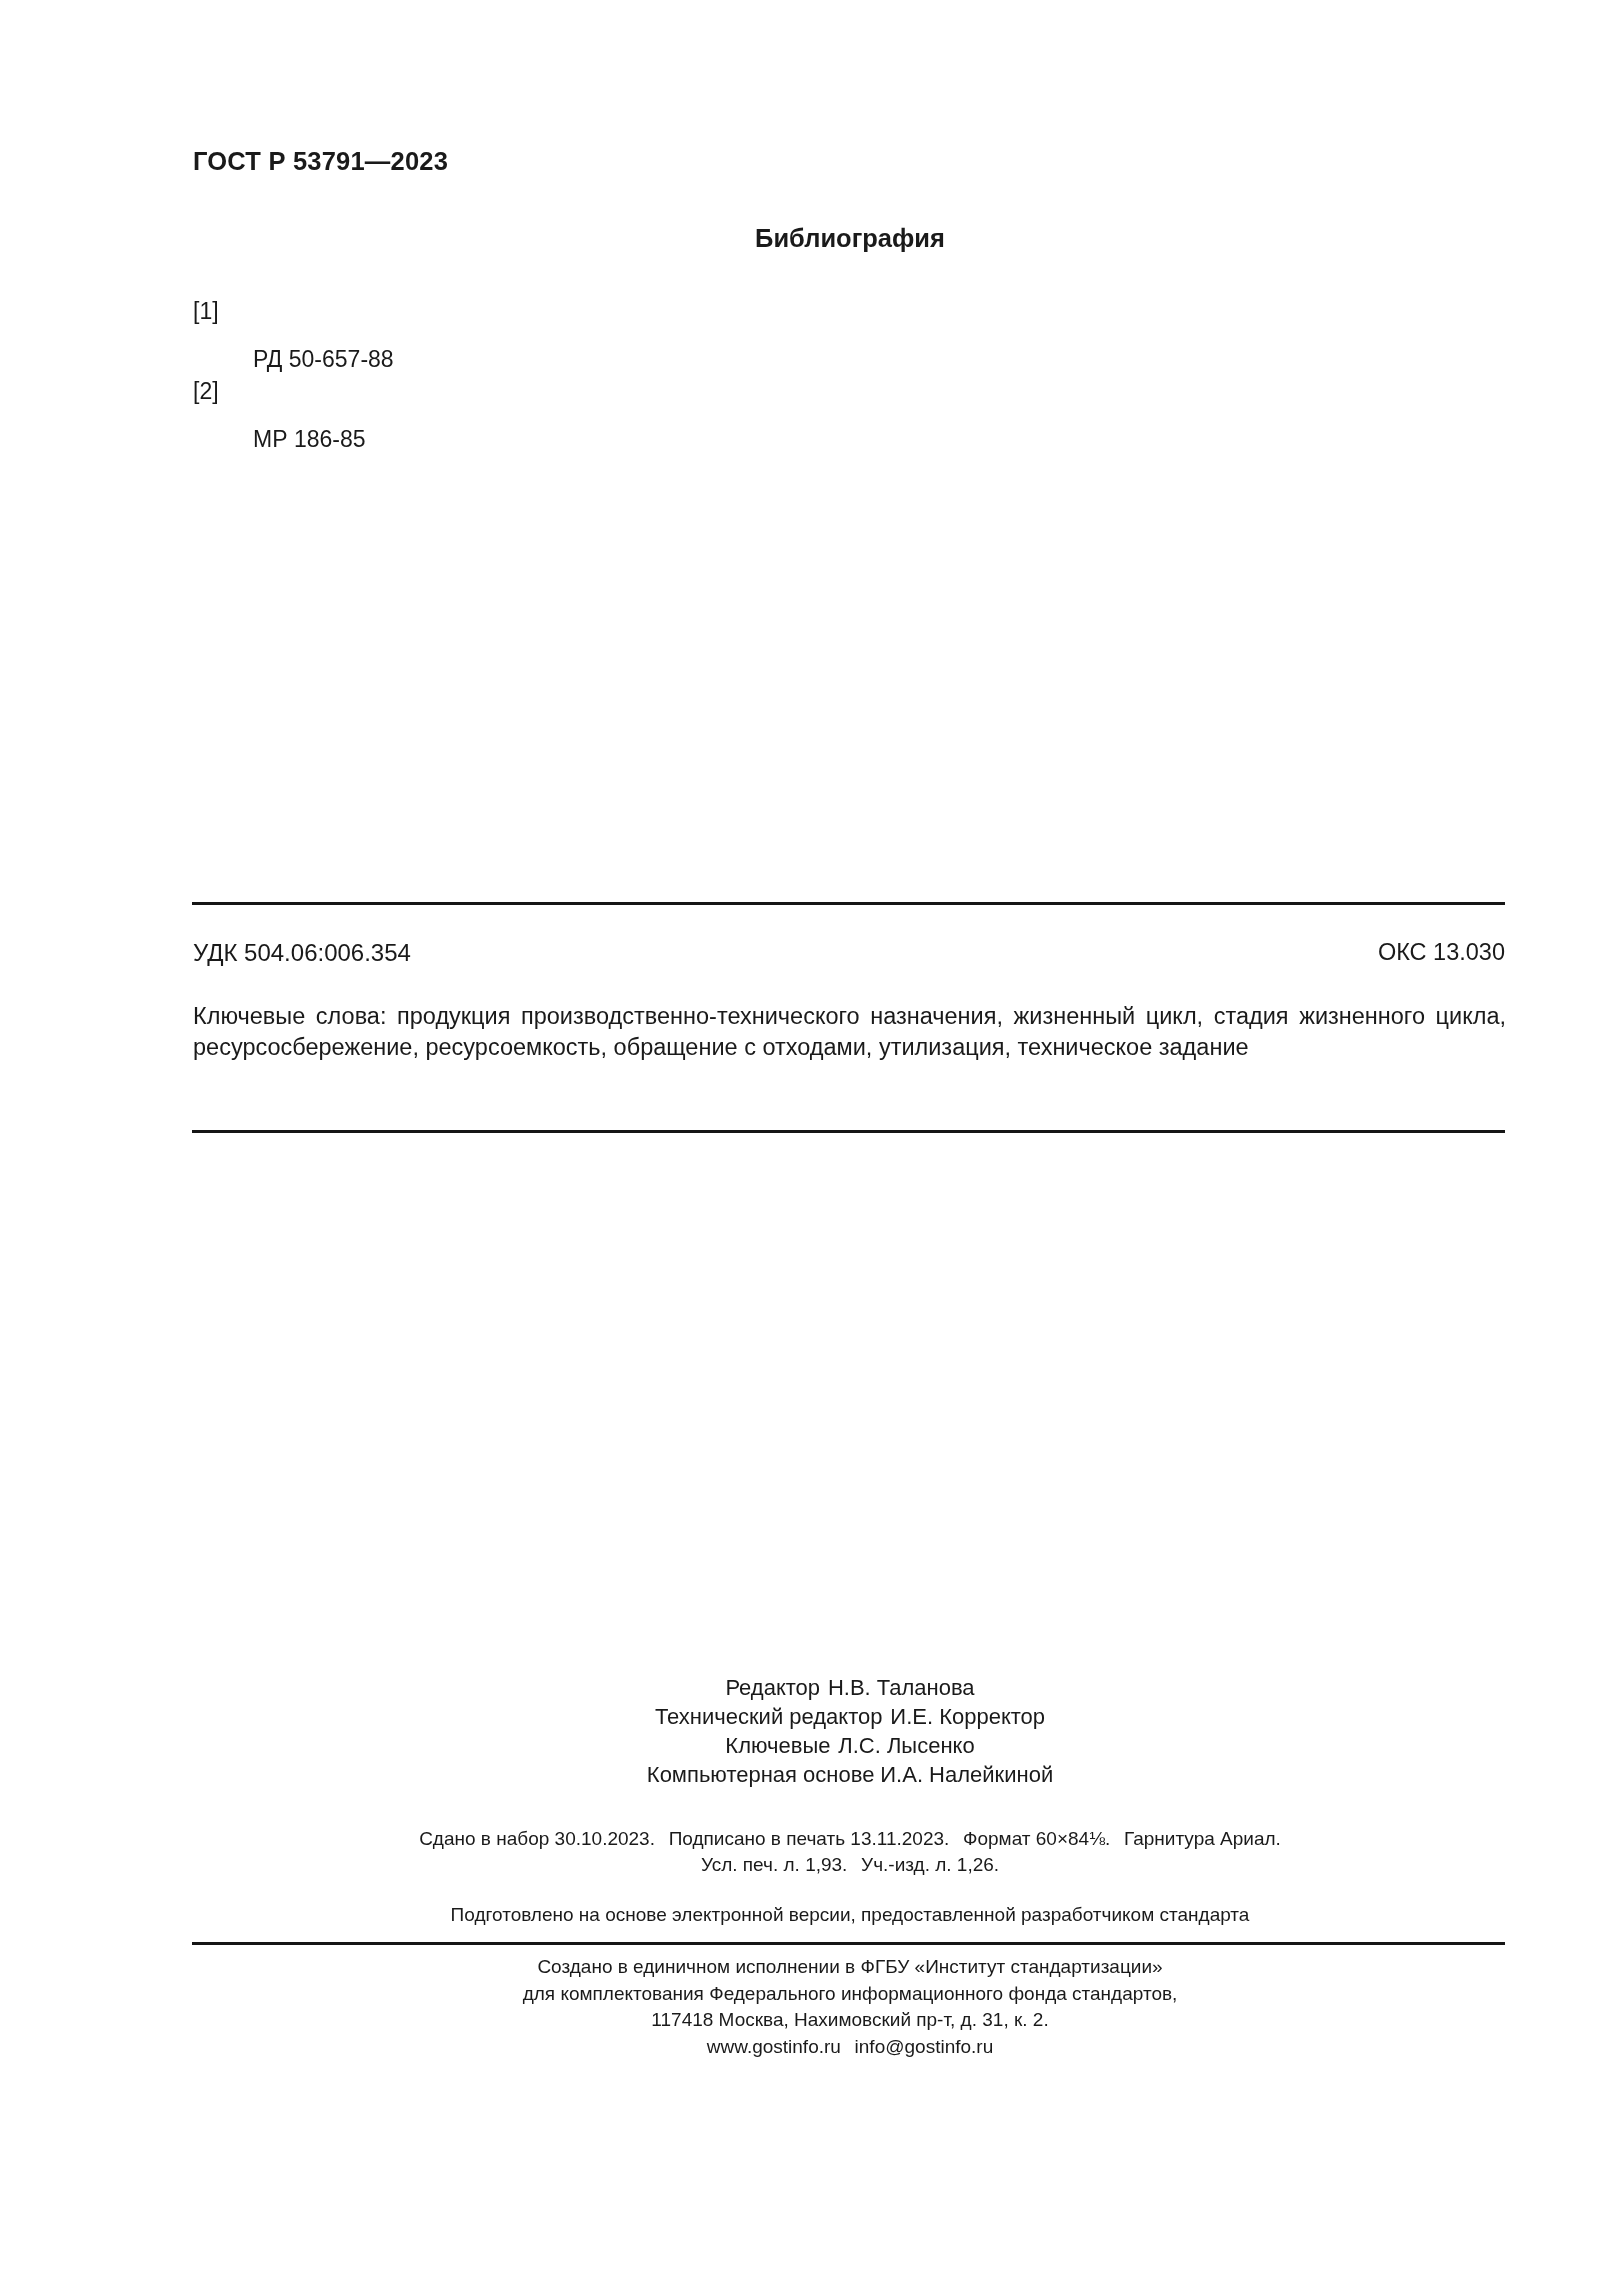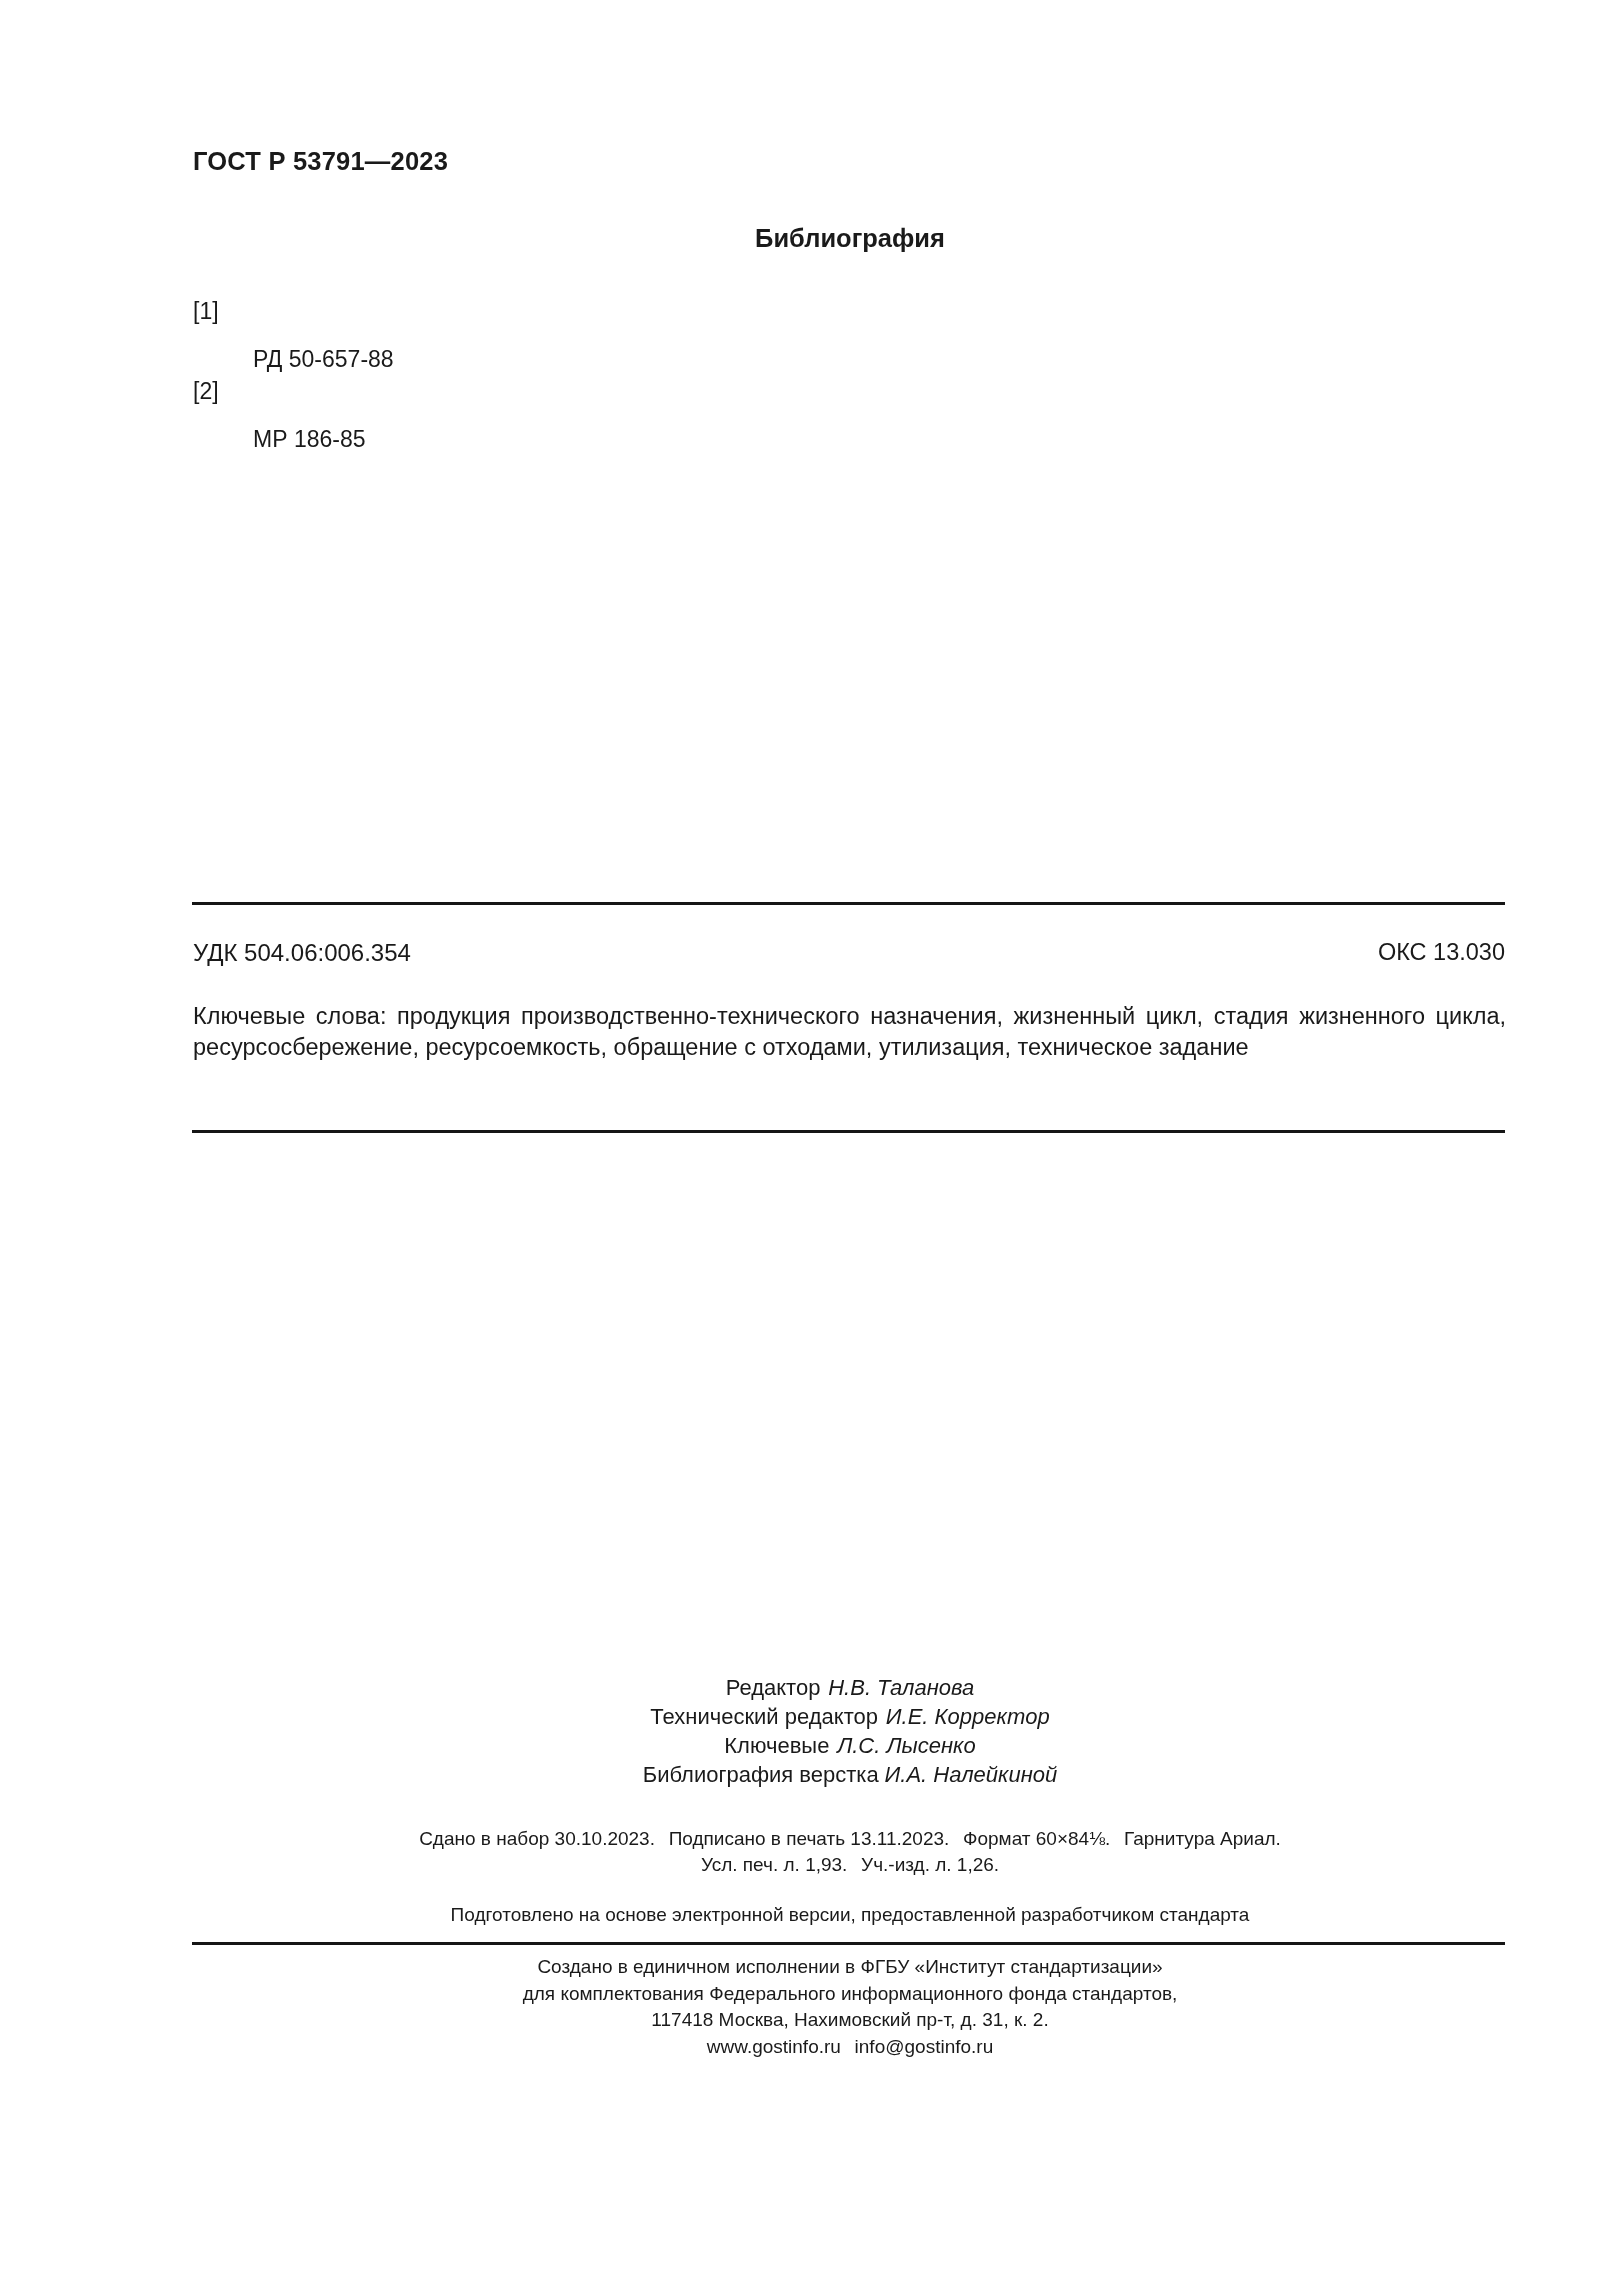--- a/index.html
+++ b/index.html
@@ -73,21 +73,21 @@
     }
 
     .credits {
       left: 0;
       width: 1700px;
       top: 1673px;
       text-align: center;
       font-size: 22px;
       line-height: 29px;
     }
-    .credits .name { font-style: italic; margin-left: 7.8px; }
+    .credits .name { margin-left: 7.8px; }
 
     .print-info {
       left: 0;
       width: 1700px;
       top: 1826px;
       text-align: center;
       font-size: 19px;
       line-height: 25.5px;
     }
     .print-info span.gap { display: inline-block; width: 13.7px; }
@@ -141,21 +141,21 @@
   <div>
     <span>Редактор</span><span class="name">Н.В. Таланова</span>
   </div>
   <div>
     <span>Технический редактор</span><span class="name">И.Е. Корректор</span>
   </div>
   <div>
     <span>Ключевые</span><span class="name">Л.С. Лысенко</span>
   </div>
   <div>
-    <span>Библиография верстка</span><span class="name" style="margin-left:5.9px;">И.А. Налейкиной</span>
+    <span>Компьютерная основе</span><span class="name" style="margin-left:5.9px;">И.А. Налейкиной</span>
   </div>
 </div>
 
 <div class="abs print-info">
   <div>
     <span>Сдано в набор 30.10.2023.</span><span class="gap"></span><span>Подписано в печать 13.11.2023.</span><span class="gap"></span><span>Формат 60×84⅛.</span><span class="gap"></span><span>Гарнитура Ариал.</span>
   </div>
   <div>
     <span>Усл. печ. л. 1,93.</span><span class="gap"></span><span>Уч.-изд. л. 1,26.</span>
   </div>

